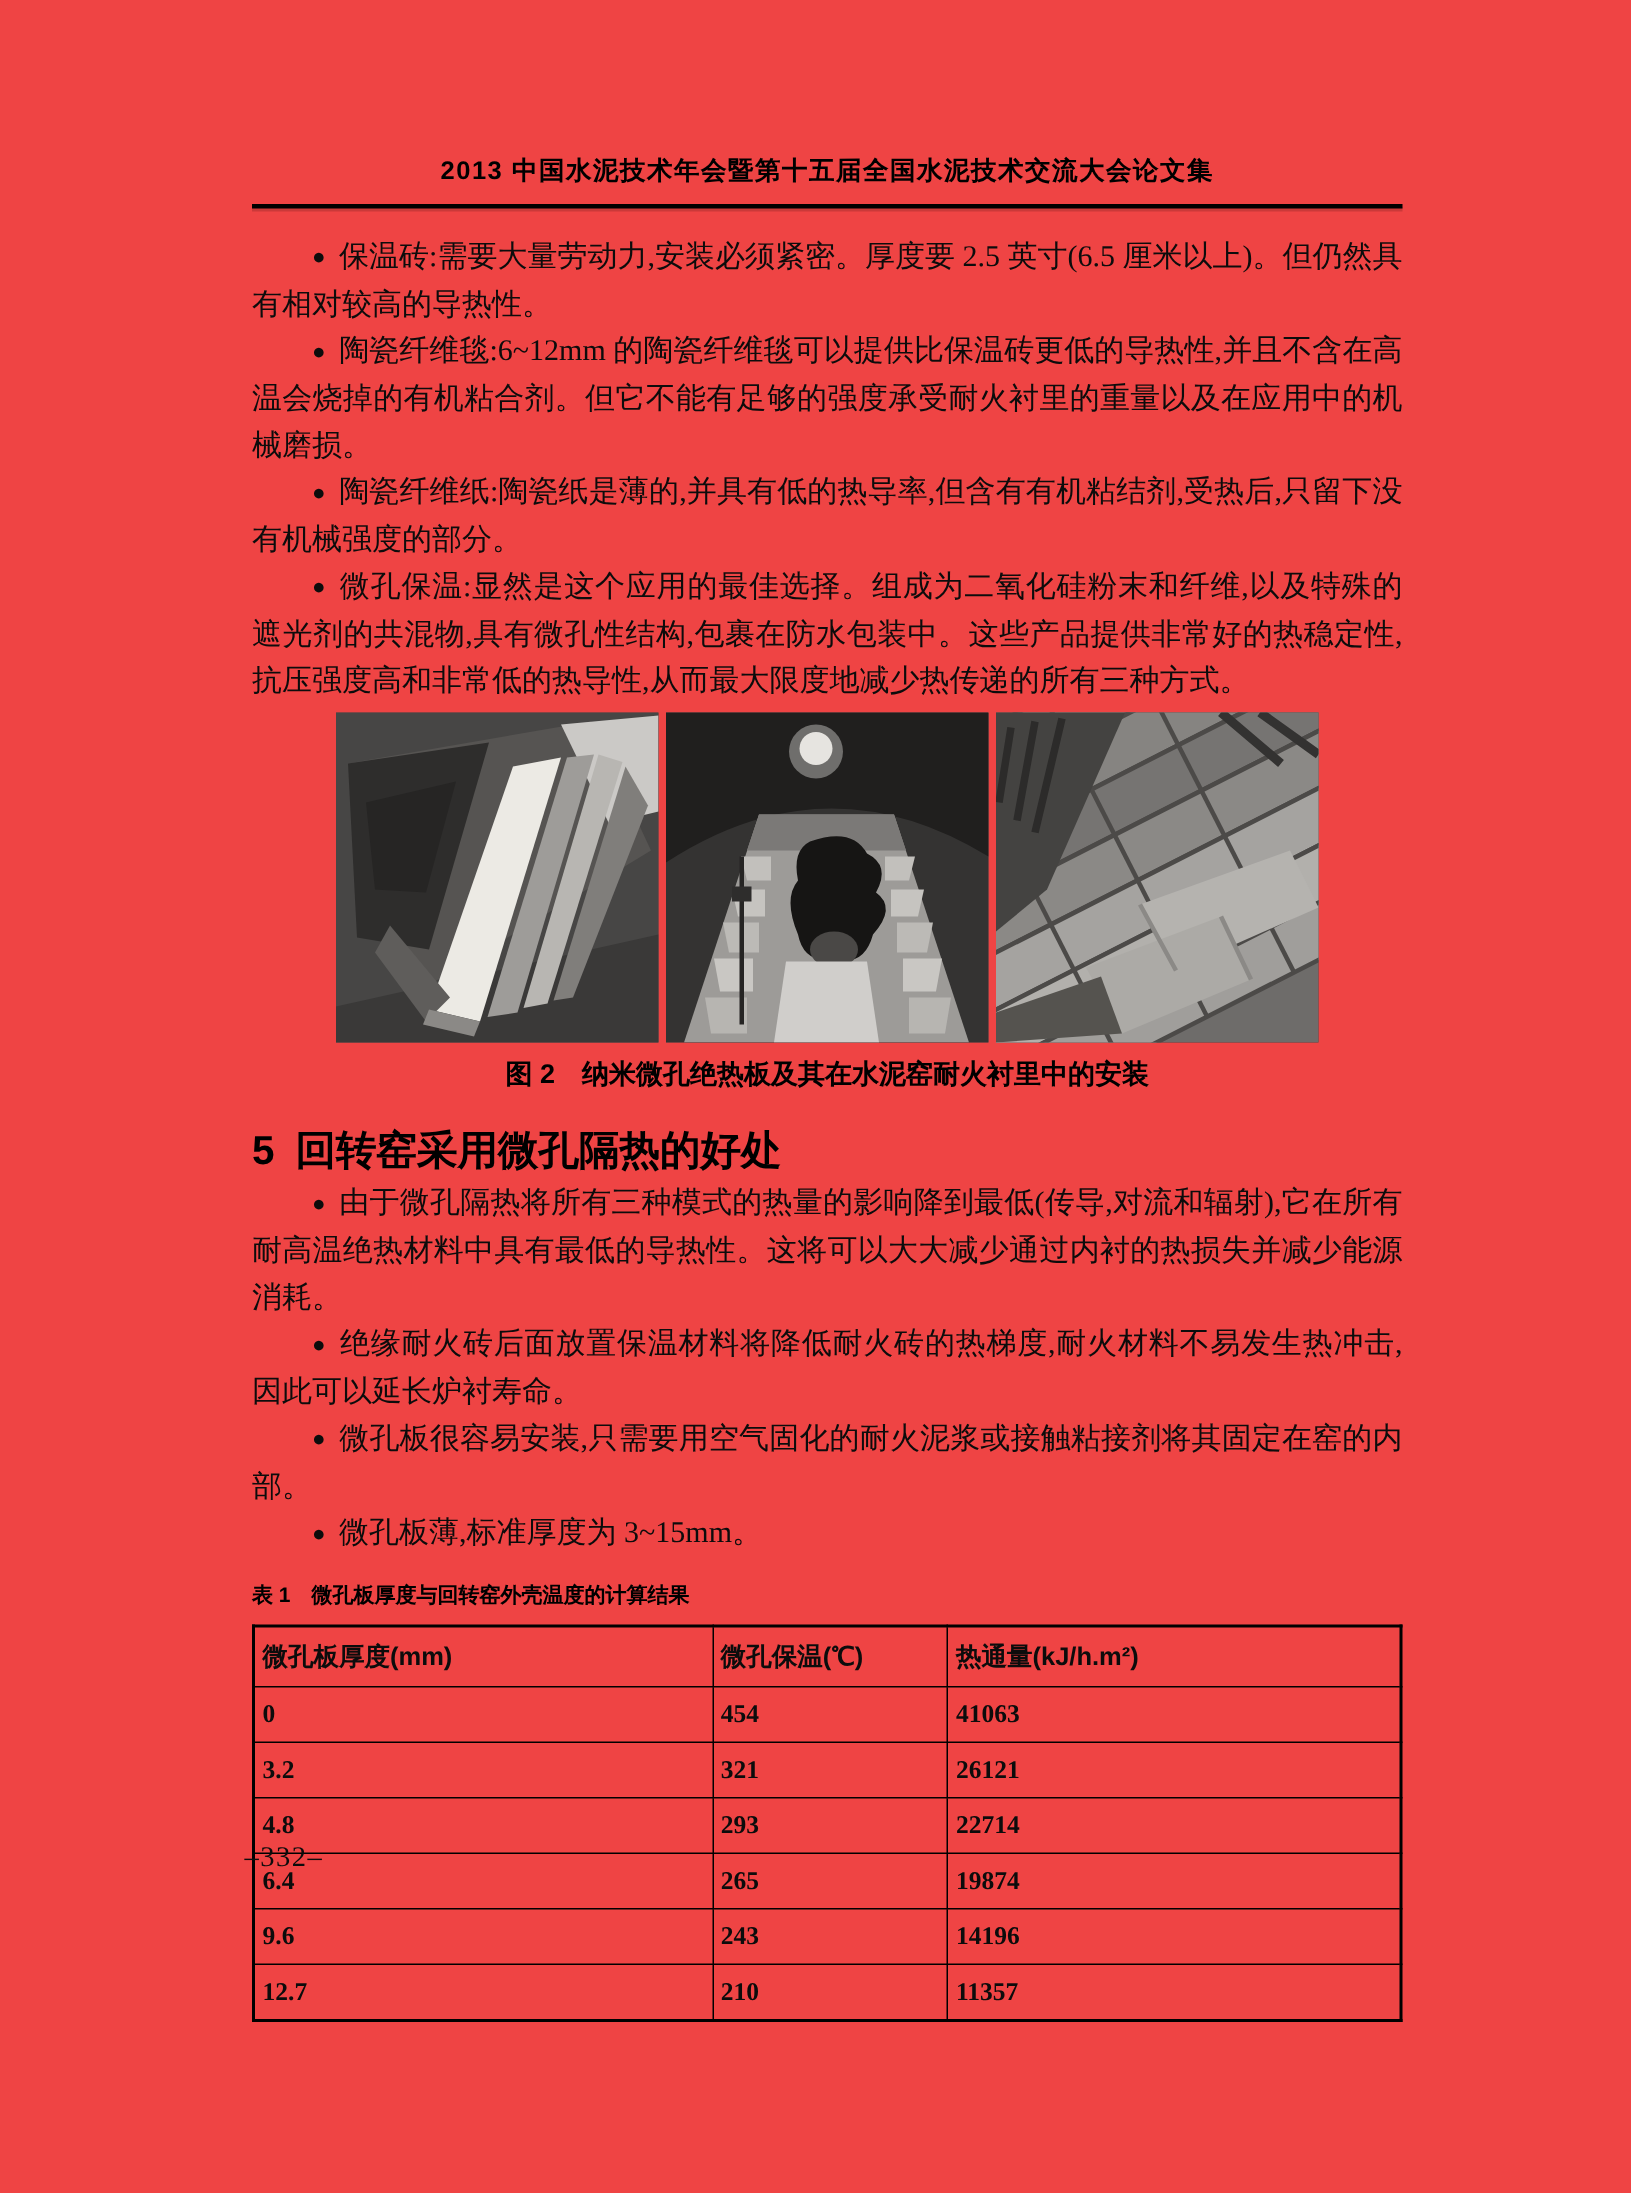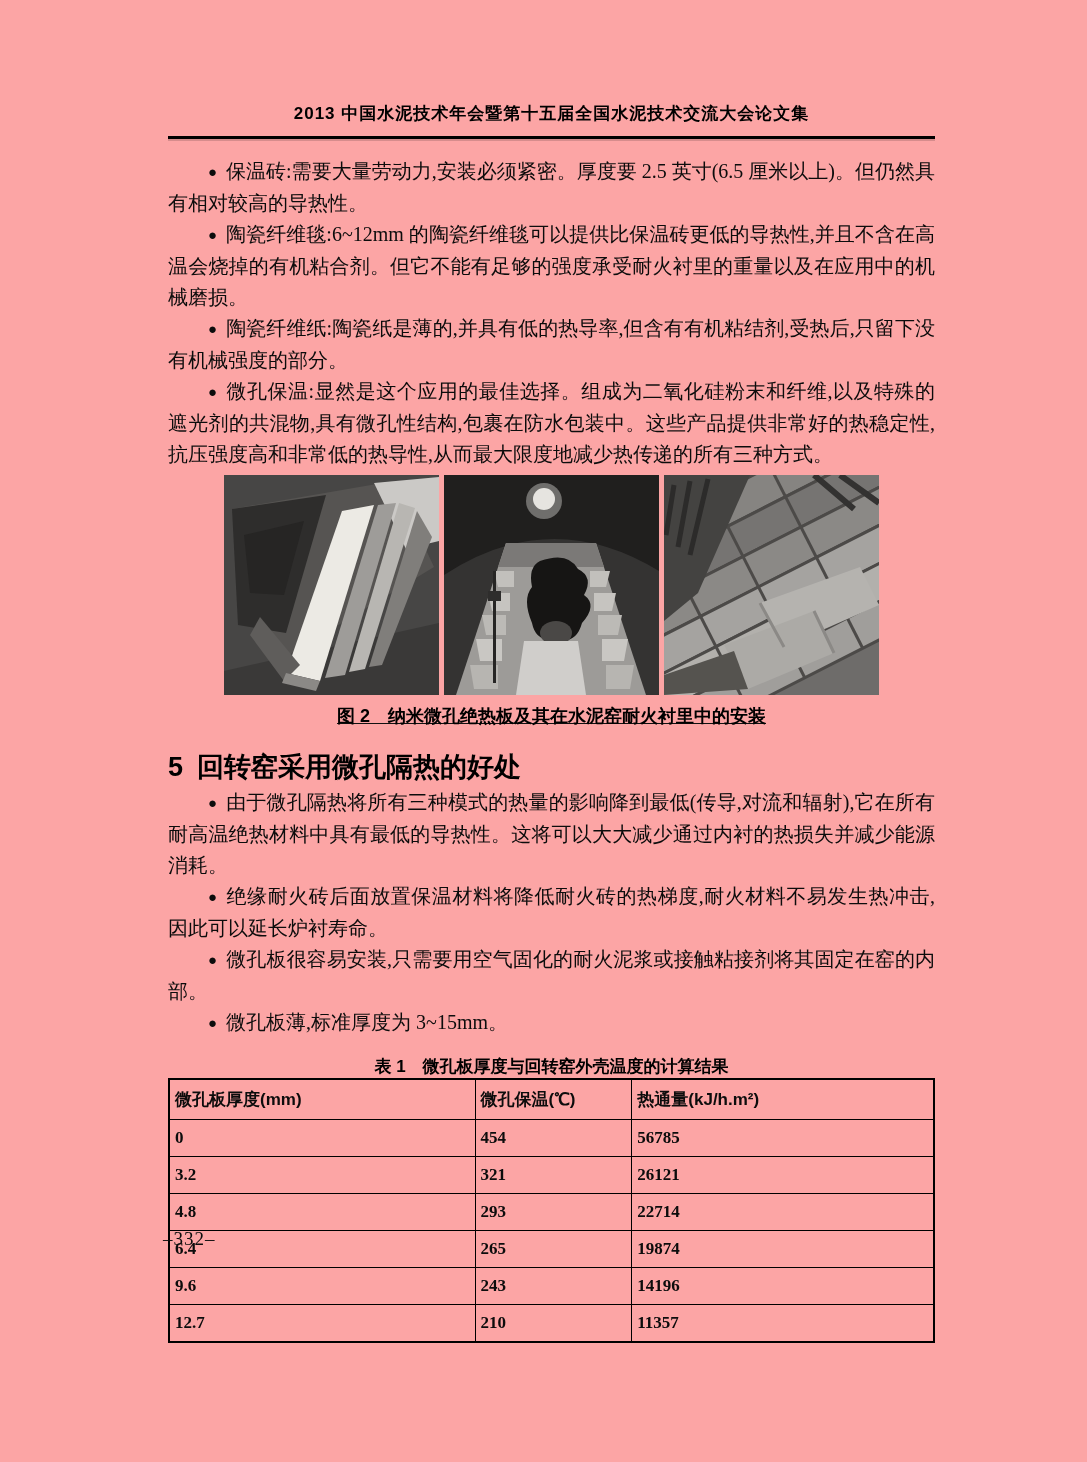--- a/index.html
+++ b/index.html
@@ -4,21 +4,21 @@
 <style>
   html, body {
     margin: 0;
     padding: 0;
     background: #ffffff;
   }
   .page {
     position: relative;
     width: 1087px;
     height: 1462px;
-    background: #fca5a5;
+    background: #ef4444;
     color: #111;
     font-family: "Liberation Serif", serif;
     overflow: hidden;
   }
   .content {
     box-sizing: border-box;
     width: 935px;
     padding-left: 168px;
     padding-top: 102px;
   }
@@ -46,21 +46,20 @@
     color: #0c0c0c;
   }
   .dot {
     font-size: 15px;
     margin-right: 9px;
     vertical-align: 1px;
   }
   figure.photos-fig {
     margin: 5px 0 0 0;
     padding: 0;
-    text-decoration: underline;
   }
   .photo-row {
     display: flex;
     gap: 5px;
     justify-content: center;
     width: 660px;
     margin: 0 auto;
   }
   .photo-row svg {
     display: block;
@@ -79,25 +78,25 @@
   h2.section-heading {
     margin: 21px 0 2px 0;
     font-family: "Liberation Sans", sans-serif;
     font-size: 27px;
     font-weight: bold;
     color: #000;
   }
   h2.section-heading .sec-num { margin-right: 14px; }
   .table-block { margin-top: 16px; }
   .table-title {
-    text-align: center;
-    font-family: "Liberation Sans", sans-serif;
-    font-weight: bold;
-    font-size: 17px;
-    margin-bottom: 0;
+    text-align: left;
+    font-family: "Liberation Sans", sans-serif;
+    font-weight: bold;
+    font-size: 14px;
+    margin-bottom: 10px;
     color: #000;
   }
   table.data-table {
     width: 100%;
     border-collapse: collapse;
     border: 2px solid #000;
     font-size: 17px;
   }
   table.data-table th, table.data-table td {
     border: 1.6px solid #000;
@@ -229,21 +228,21 @@
           <tr>
             <th>微孔板厚度(mm)</th>
             <th>微孔保温(℃)</th>
             <th>热通量(kJ/h.m²)</th>
           </tr>
         </thead>
         <tbody>
           <tr>
             <td>0</td>
             <td>454</td>
-            <td>56785</td>
+            <td>41063</td>
           </tr>
           <tr>
             <td>3.2</td>
             <td>321</td>
             <td>26121</td>
           </tr>
           <tr>
             <td>4.8</td>
             <td>293</td>
             <td>22714</td>

